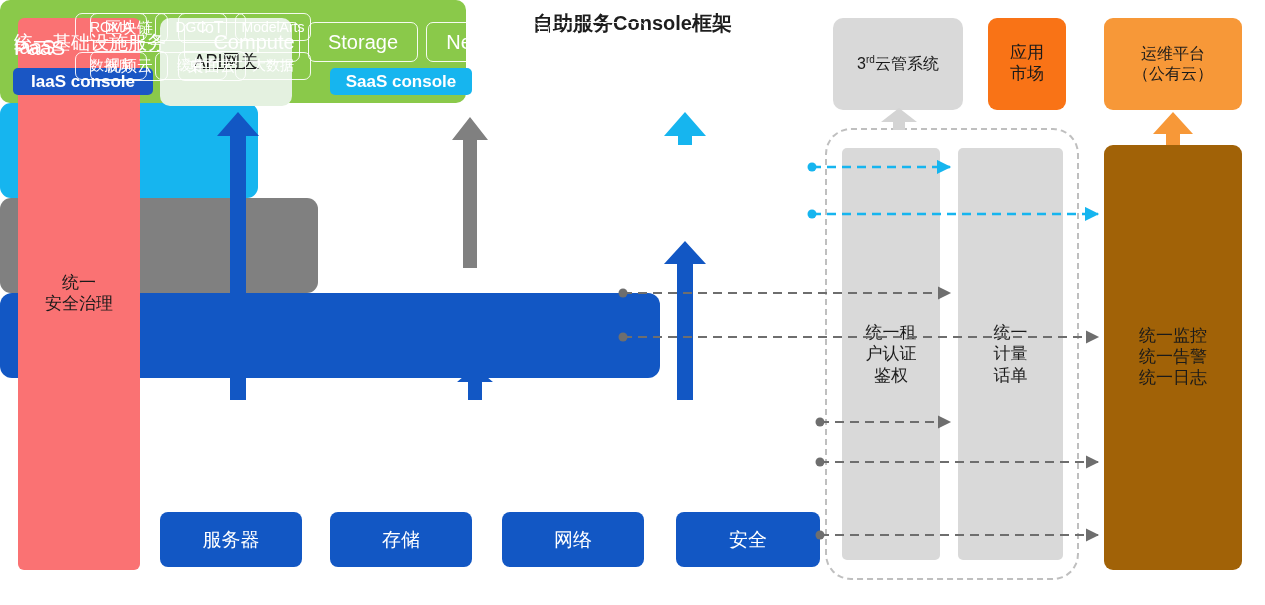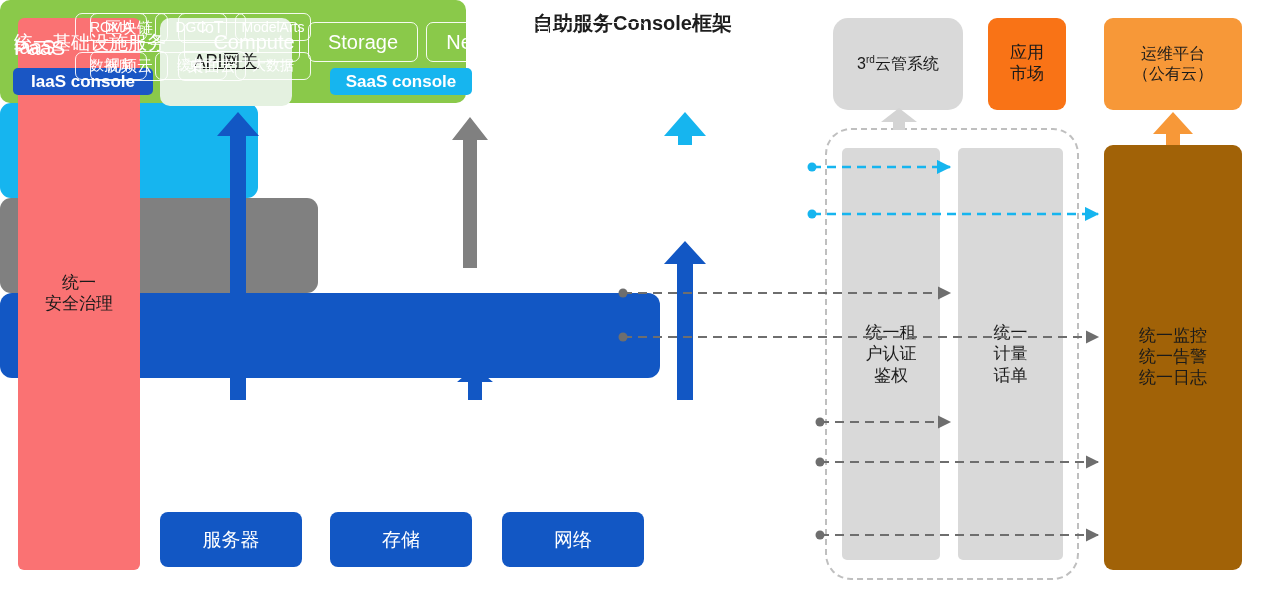--- a/index.html
+++ b/index.html
@@ -19,21 +19,21 @@
 
   
   #console-frame{left:322px;top:18px;width:466px;height:103px;background:#8ac94a;border-radius:10px;display:block;font-weight:bold;}
   #console-title{position:absolute;left:0;top:10px;width:100%;text-align:center;font-size:20px;color:#1d1d1d;}
   .console-chip{position:absolute;top:68px;height:27px;border-radius:5px;display:flex;align-items:center;justify-content:center;color:#fff;font-size:17px;padding:0 10px;box-sizing:border-box;}
   #chip-iaas{left:13px;width:140px;background:#1a56c4;}
   #chip-paas{left:172px;width:140px;background:#8a8a8a;}
   #chip-saas{left:330px;width:142px;background:#16b5ef;}
 
   
-  #third-cloud{left:833px;top:18px;width:130px;height:92px;background:#d9d9d9;color:#1a1a1a;font-size:16px;border-radius:15px;}
+  #third-cloud{left:833px;top:18px;width:130px;height:92px;background:#d9d9d9;color:#1a1a1a;font-size:16px;border-radius:10px;}
   #third-cloud sup{font-size:10px;vertical-align:super;}
   #app-market{left:988px;top:18px;width:78px;height:92px;background:#f97316;color:#1a1a1a;font-size:17px;border-radius:9px;}
 
   
   #ops-platform{left:1104px;top:18px;width:138px;height:92px;background:#f79838;color:#1a1a1a;font-size:16px;border-radius:9px;}
   #ops-panel{left:1104px;top:145px;width:138px;height:425px;background:#a16207;color:#1a1a1a;font-size:17px;border-radius:9px;}
 
   
   #saas-block{left:552px;top:145px;width:258px;height:95px;background:#16b5ef;border-radius:11px;display:block;}
   #saas-label{position:absolute;left:14px;top:0;height:95px;display:flex;align-items:center;color:#fff;font-size:20px;}
@@ -152,20 +152,21 @@
     <div id="infra-label">统一基础设施服务</div>
     <div class="infra-chip" id="infra-c0">Compute</div>
     <div class="infra-chip" id="infra-c1">Storage</div>
     <div class="infra-chip" id="infra-c2">Network</div>
     <div class="infra-chip" id="infra-c3">CCE</div>
   </div>
 
   <div class="hw" id="hw0">服务器</div>
   <div class="hw" id="hw2">网络</div>
   <div class="hw" id="hw1">存储</div>
+  <div class="hw" id="hw3">安全</div>
 
   <svg class="overlay" viewBox="0 0 1265 605">
     <defs>
       <marker id="ah-gray" markerWidth="7" markerHeight="7" refX="5.5" refY="3" orient="auto">
         <path d="M0,0 L6,3 L0,6 z" fill="#6e6e6e"></path>
       </marker>
       <marker id="ah-cyan" markerWidth="7" markerHeight="7" refX="5.5" refY="3" orient="auto">
         <path d="M0,0 L6,3 L0,6 z" fill="#16b5ef"></path>
       </marker>
     </defs>

